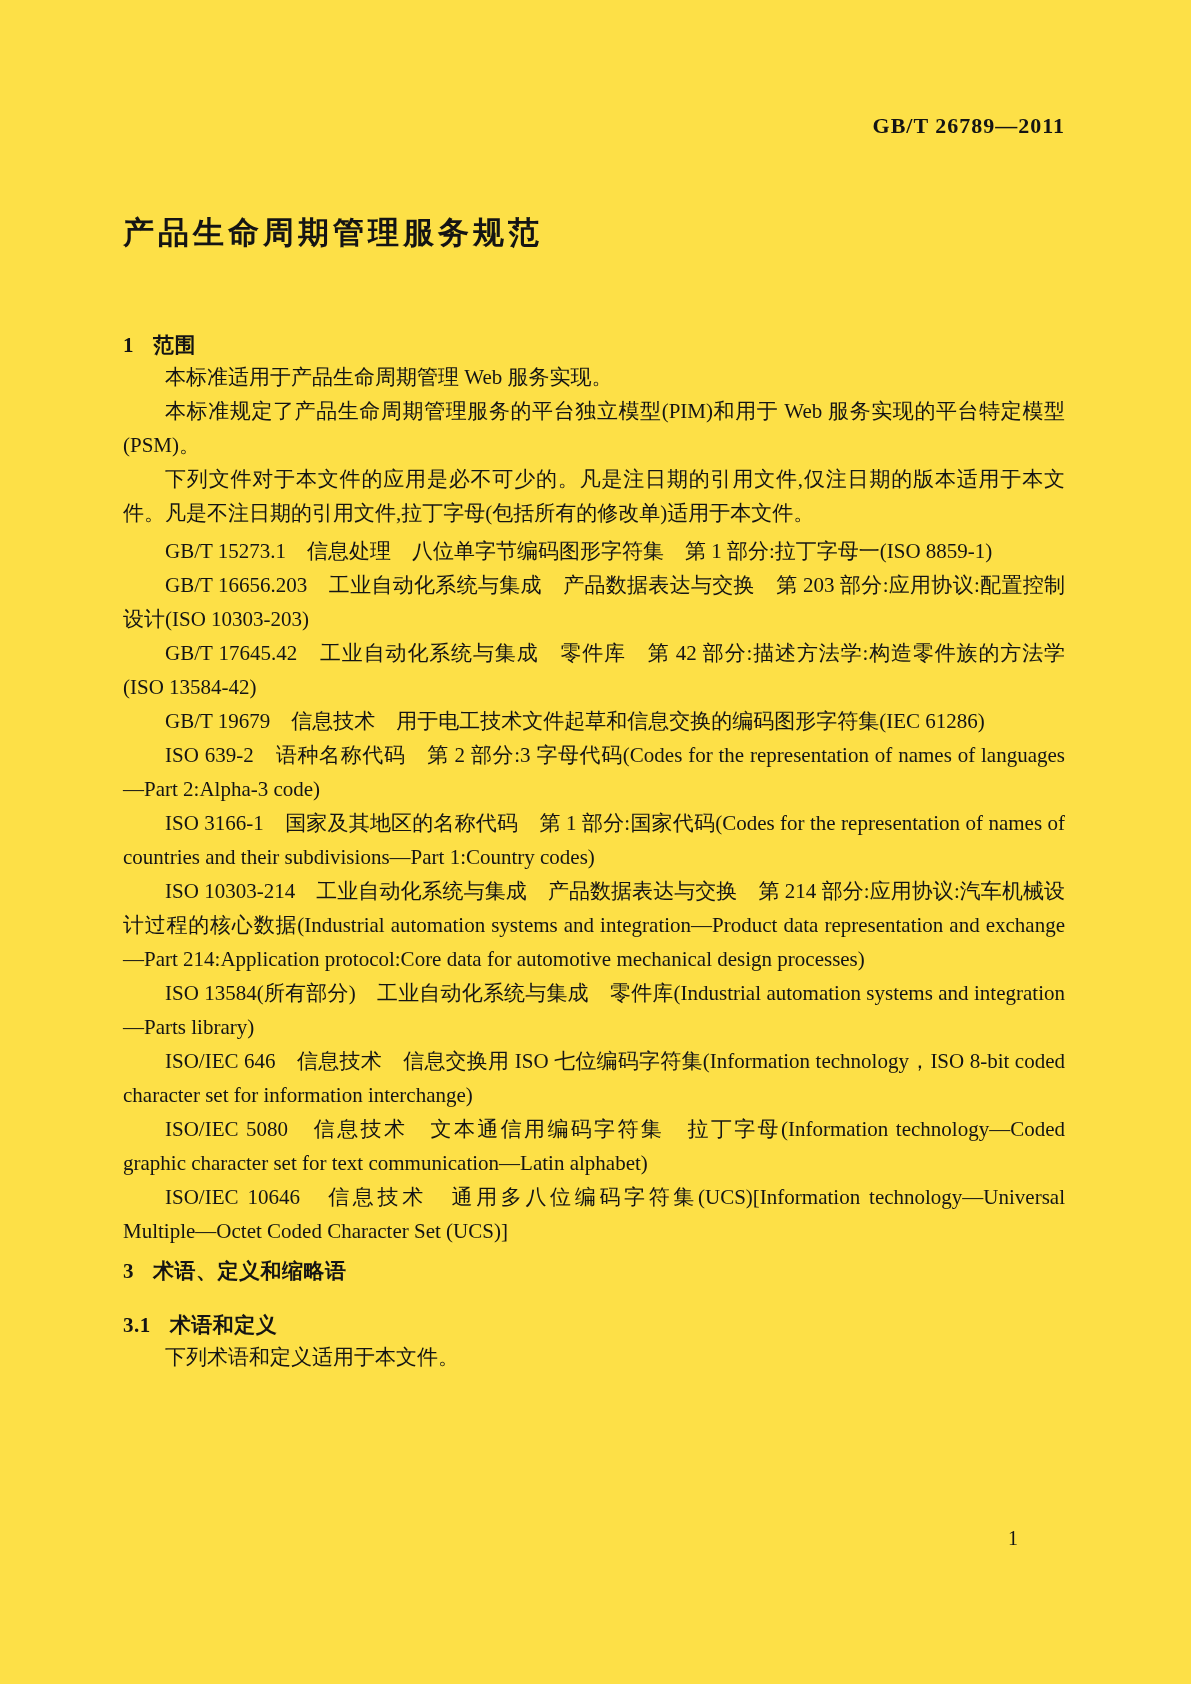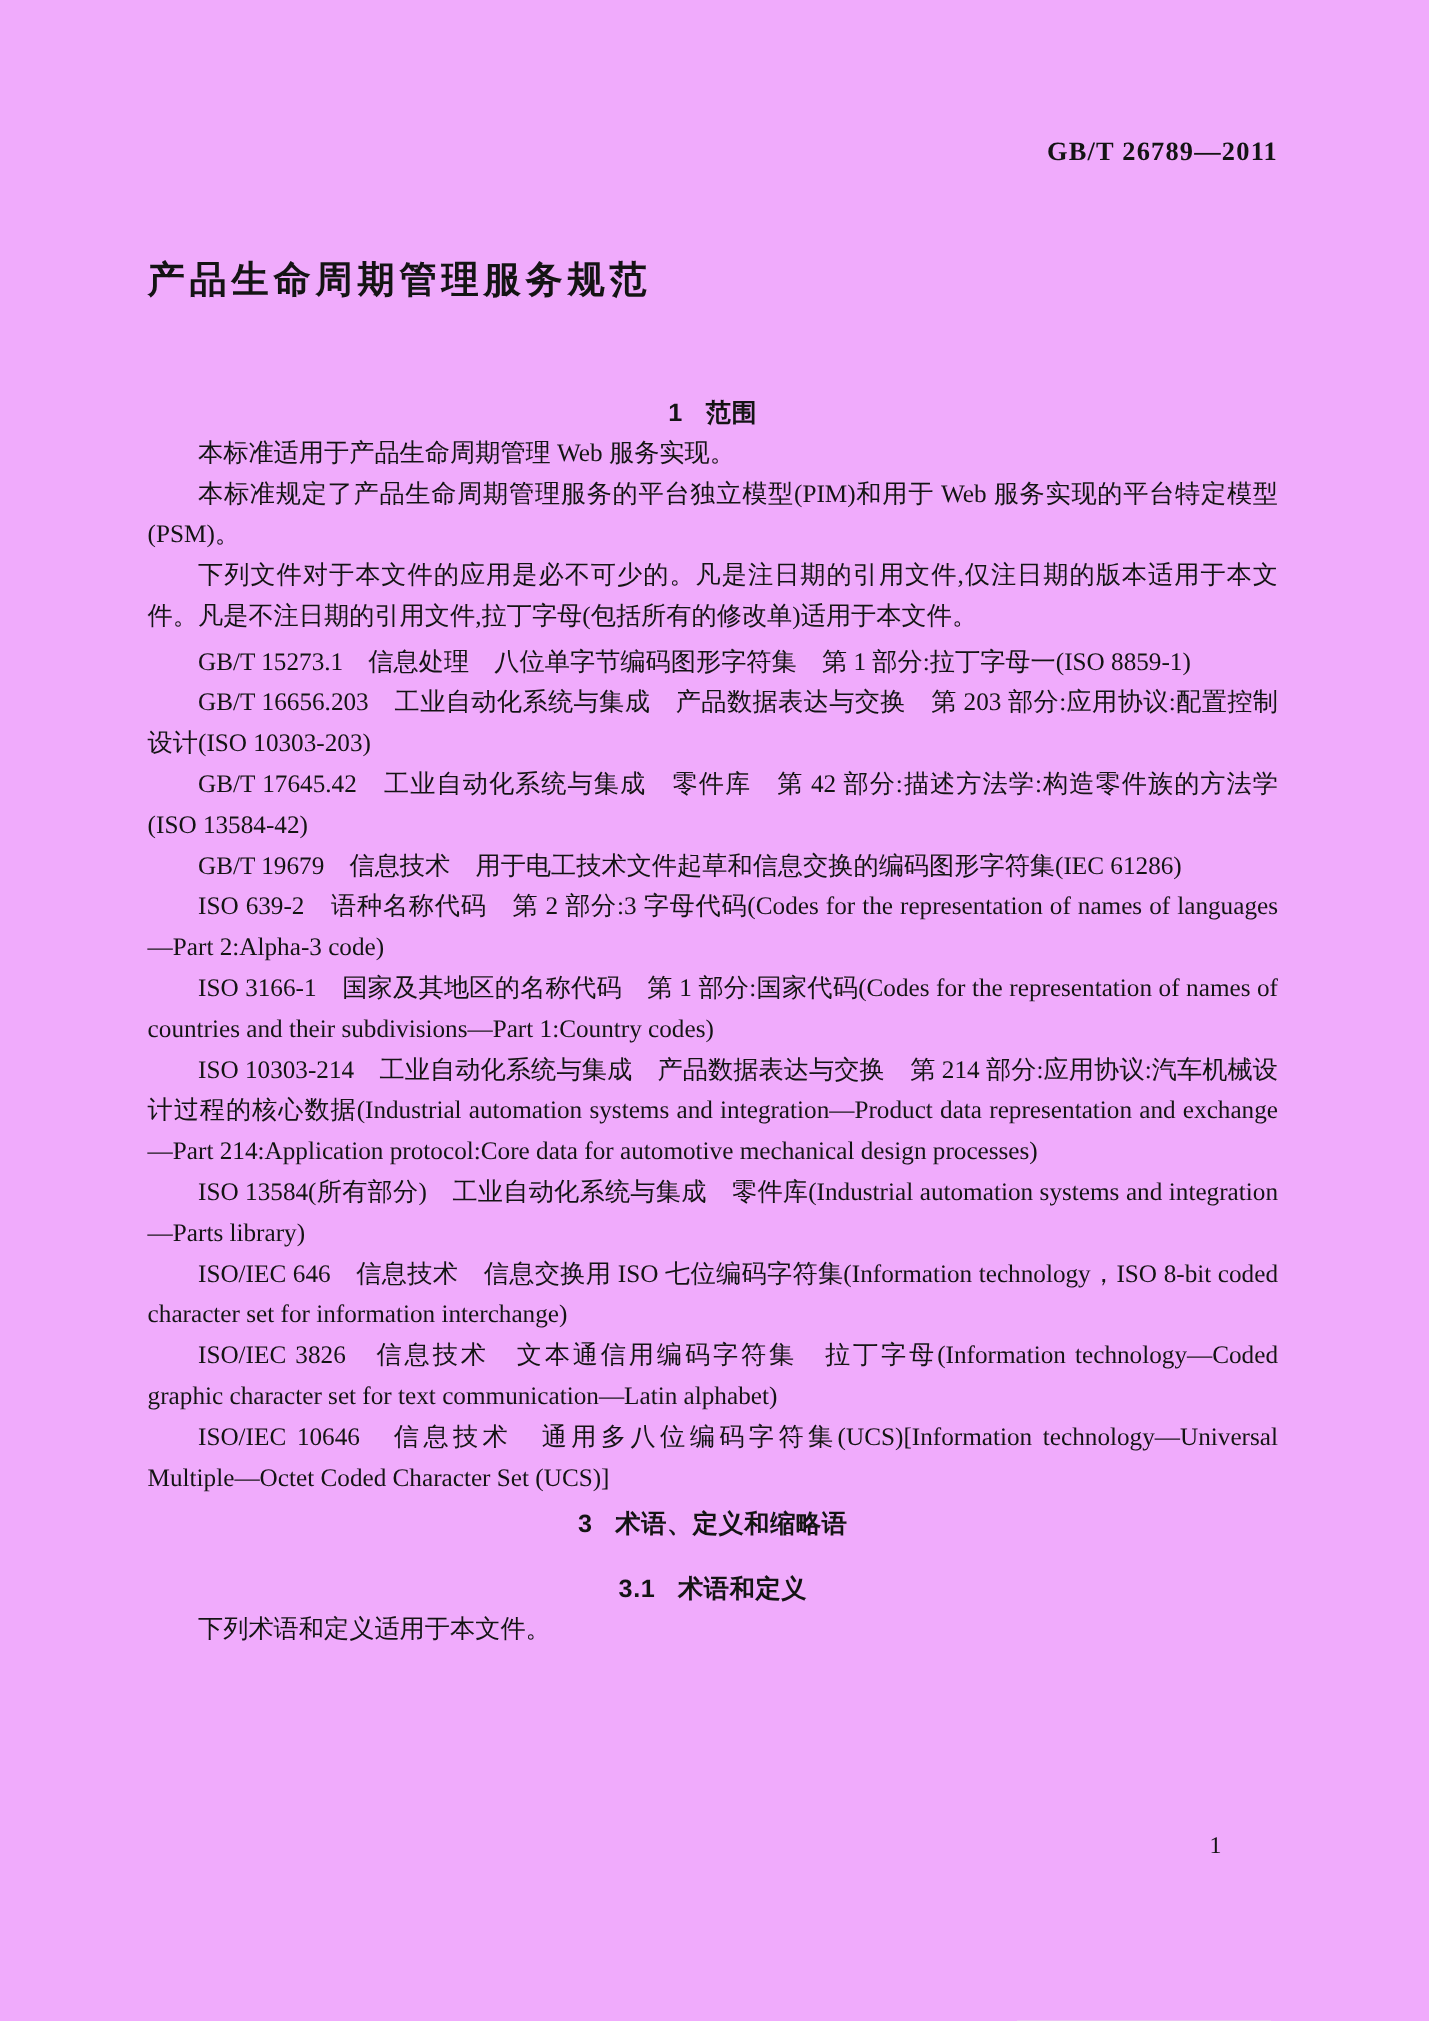--- a/index.html
+++ b/index.html
@@ -1,20 +1,20 @@
 <!DOCTYPE html>
 <html lang="zh"><head>
 <meta charset="utf-8">
 <style>
   html,body { margin:0; padding:0; background:#e8e8e8; }
   .page {
     position:relative;
     width:1191px; height:1684px;
     margin:0 auto;
-    background:#f0abfc;
+    background:#fde047;
     color:#141414;
     font-family:"Liberation Serif","DejaVu Serif",serif;
     overflow:hidden;
   }
   .content {
     position:absolute;
     left:123px; top:0;
     width:942px;
   }
   .doc-code {
@@ -28,26 +28,25 @@
   }
   .doc-title {
     margin-top:70px;
     font-family:"Liberation Sans","DejaVu Sans",sans-serif;
     font-weight:bold;
     font-size:31px;
     line-height:46px;
     letter-spacing:4px;
   }
   .sec-heading {
-    font-family:Liberation Sans, sans-serif;
+    font-family:Liberation Serif, serif;
     font-weight:bold;
     font-size:21px;
     line-height:30px;
     letter-spacing:0.5px;
-    text-align:center;
   }
   .sec-heading .sec-num { margin-right:0.9em; }
   .h-s1  { margin-top:74px; }
   .h-s2  { margin-top:28px; }
   .h-s3  { margin-top:8px; }
   .h-s31 { margin-top:24px; }
   p.body-par {
     margin:0;
     font-size:21px;
     line-height:34px;
@@ -90,21 +89,21 @@
     <div class="refs">
       <p class="body-par">GB/T 15273.1　信息处理　八位单字节编码图形字符集　第 1 部分:拉丁字母一(ISO 8859-1)</p>
       <p class="body-par">GB/T 16656.203　工业自动化系统与集成　产品数据表达与交换　第 203 部分:应用协议:配置控制设计(ISO 10303-203)</p>
       <p class="body-par">GB/T 17645.42　工业自动化系统与集成　零件库　第 42 部分:描述方法学:构造零件族的方法学(ISO 13584-42)</p>
       <p class="body-par">GB/T 19679　信息技术　用于电工技术文件起草和信息交换的编码图形字符集(IEC 61286)</p>
       <p class="body-par">ISO 639-2　语种名称代码　第 2 部分:3 字母代码(Codes for the representation of names of languages—Part 2:Alpha-3 code)</p>
       <p class="body-par">ISO 3166-1　国家及其地区的名称代码　第 1 部分:国家代码(Codes for the representation of names of countries and their subdivisions—Part 1:Country codes)</p>
       <p class="body-par">ISO 10303-214　工业自动化系统与集成　产品数据表达与交换　第 214 部分:应用协议:汽车机械设计过程的核心数据(Industrial automation systems and integration—Product data representation and exchange—Part 214:Application protocol:Core data for automotive mechanical design processes)</p>
       <p class="body-par">ISO 13584(所有部分)　工业自动化系统与集成　零件库(Industrial automation systems and integration—Parts library)</p>
       <p class="body-par">ISO/IEC 646　信息技术　信息交换用 ISO 七位编码字符集(Information technology，ISO 8-bit coded character set for information interchange)</p>
-      <p class="body-par">ISO/IEC 3826　信息技术　文本通信用编码字符集　拉丁字母(Information technology—Coded graphic character set for text communication—Latin alphabet)</p>
+      <p class="body-par">ISO/IEC 5080　信息技术　文本通信用编码字符集　拉丁字母(Information technology—Coded graphic character set for text communication—Latin alphabet)</p>
       <p class="body-par">ISO/IEC 10646　信息技术　通用多八位编码字符集(UCS)[Information technology—Universal Multiple—Octet Coded Character Set (UCS)]</p>
     </div>
 
     <div class="sec-heading h-s3">
       <span class="sec-num">3</span><span>术语、定义和缩略语</span>
     </div>
 
     <div class="sec-heading h-s31">
       <span class="sec-num">3.1</span><span>术语和定义</span>
     </div>

